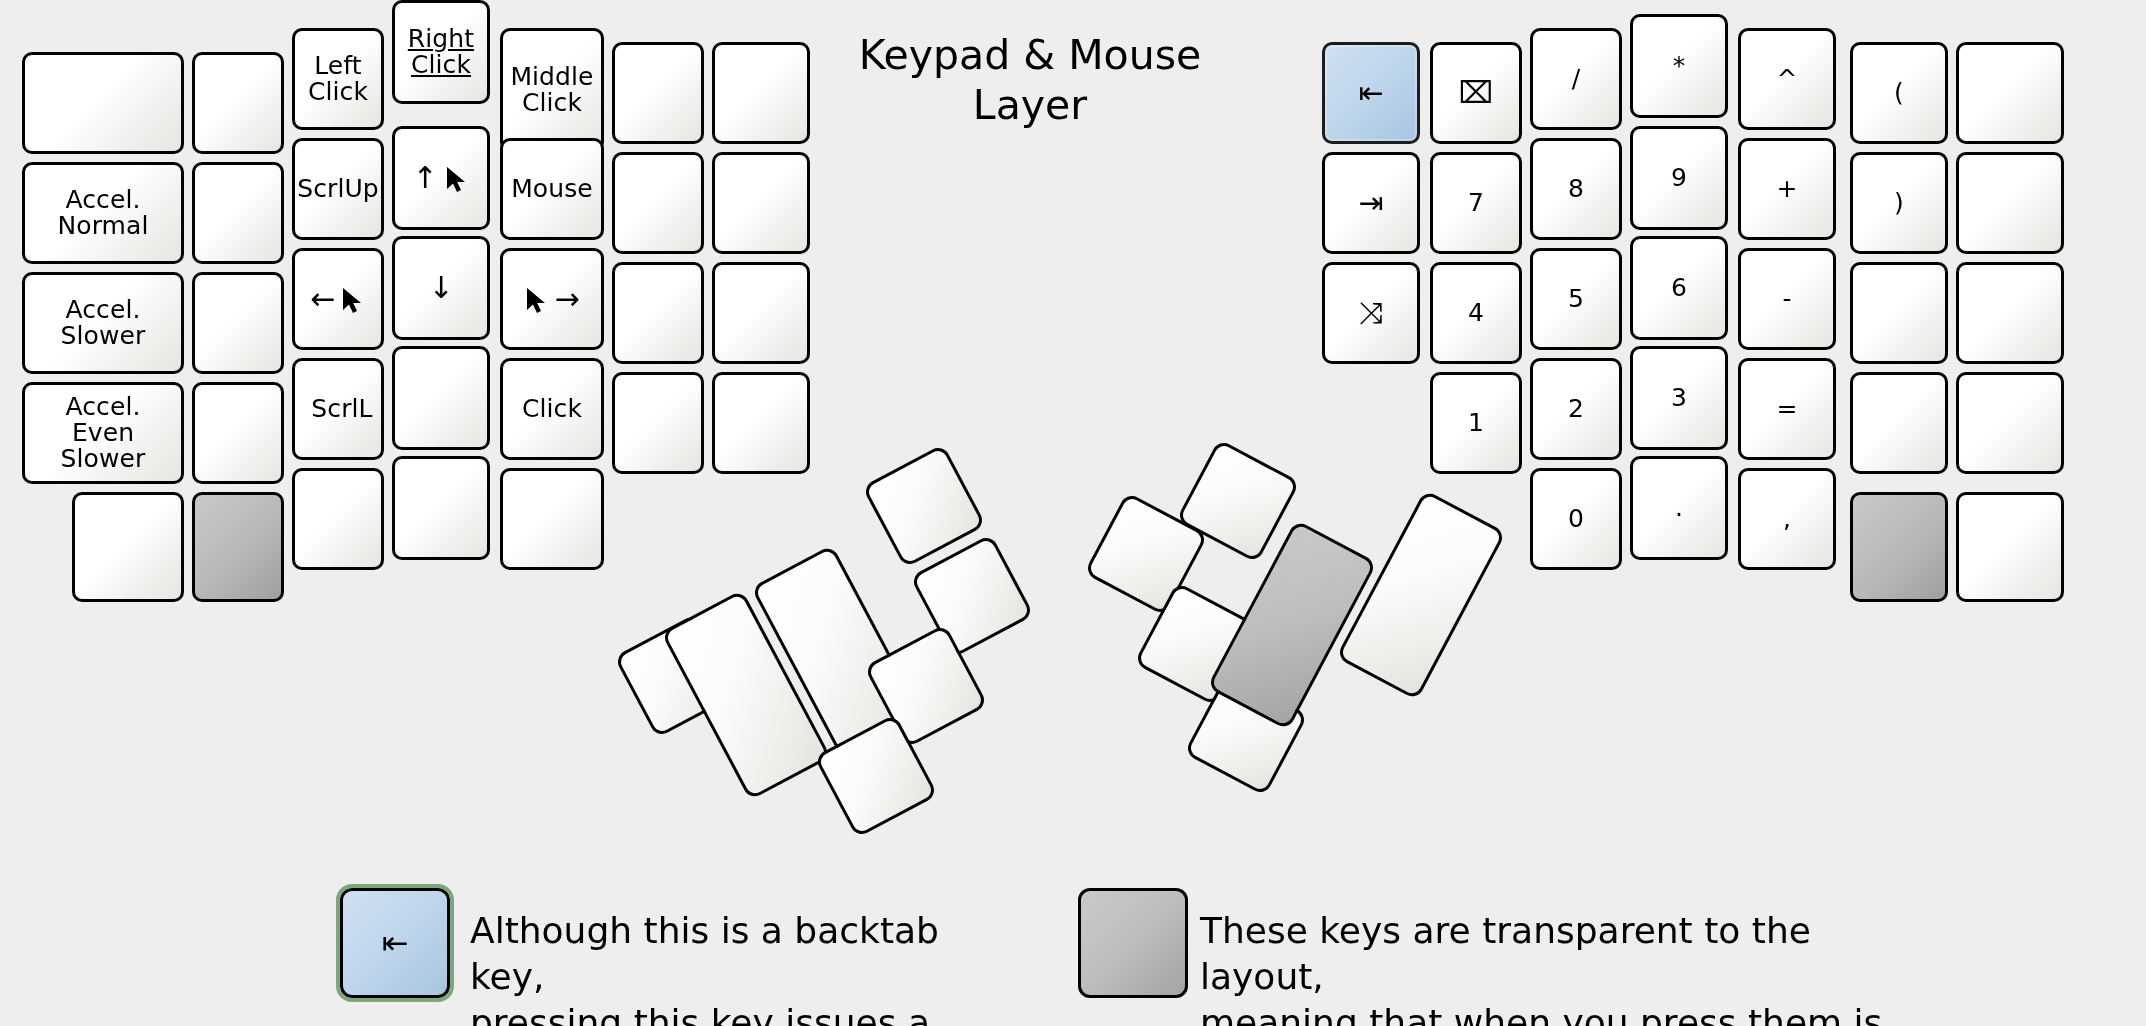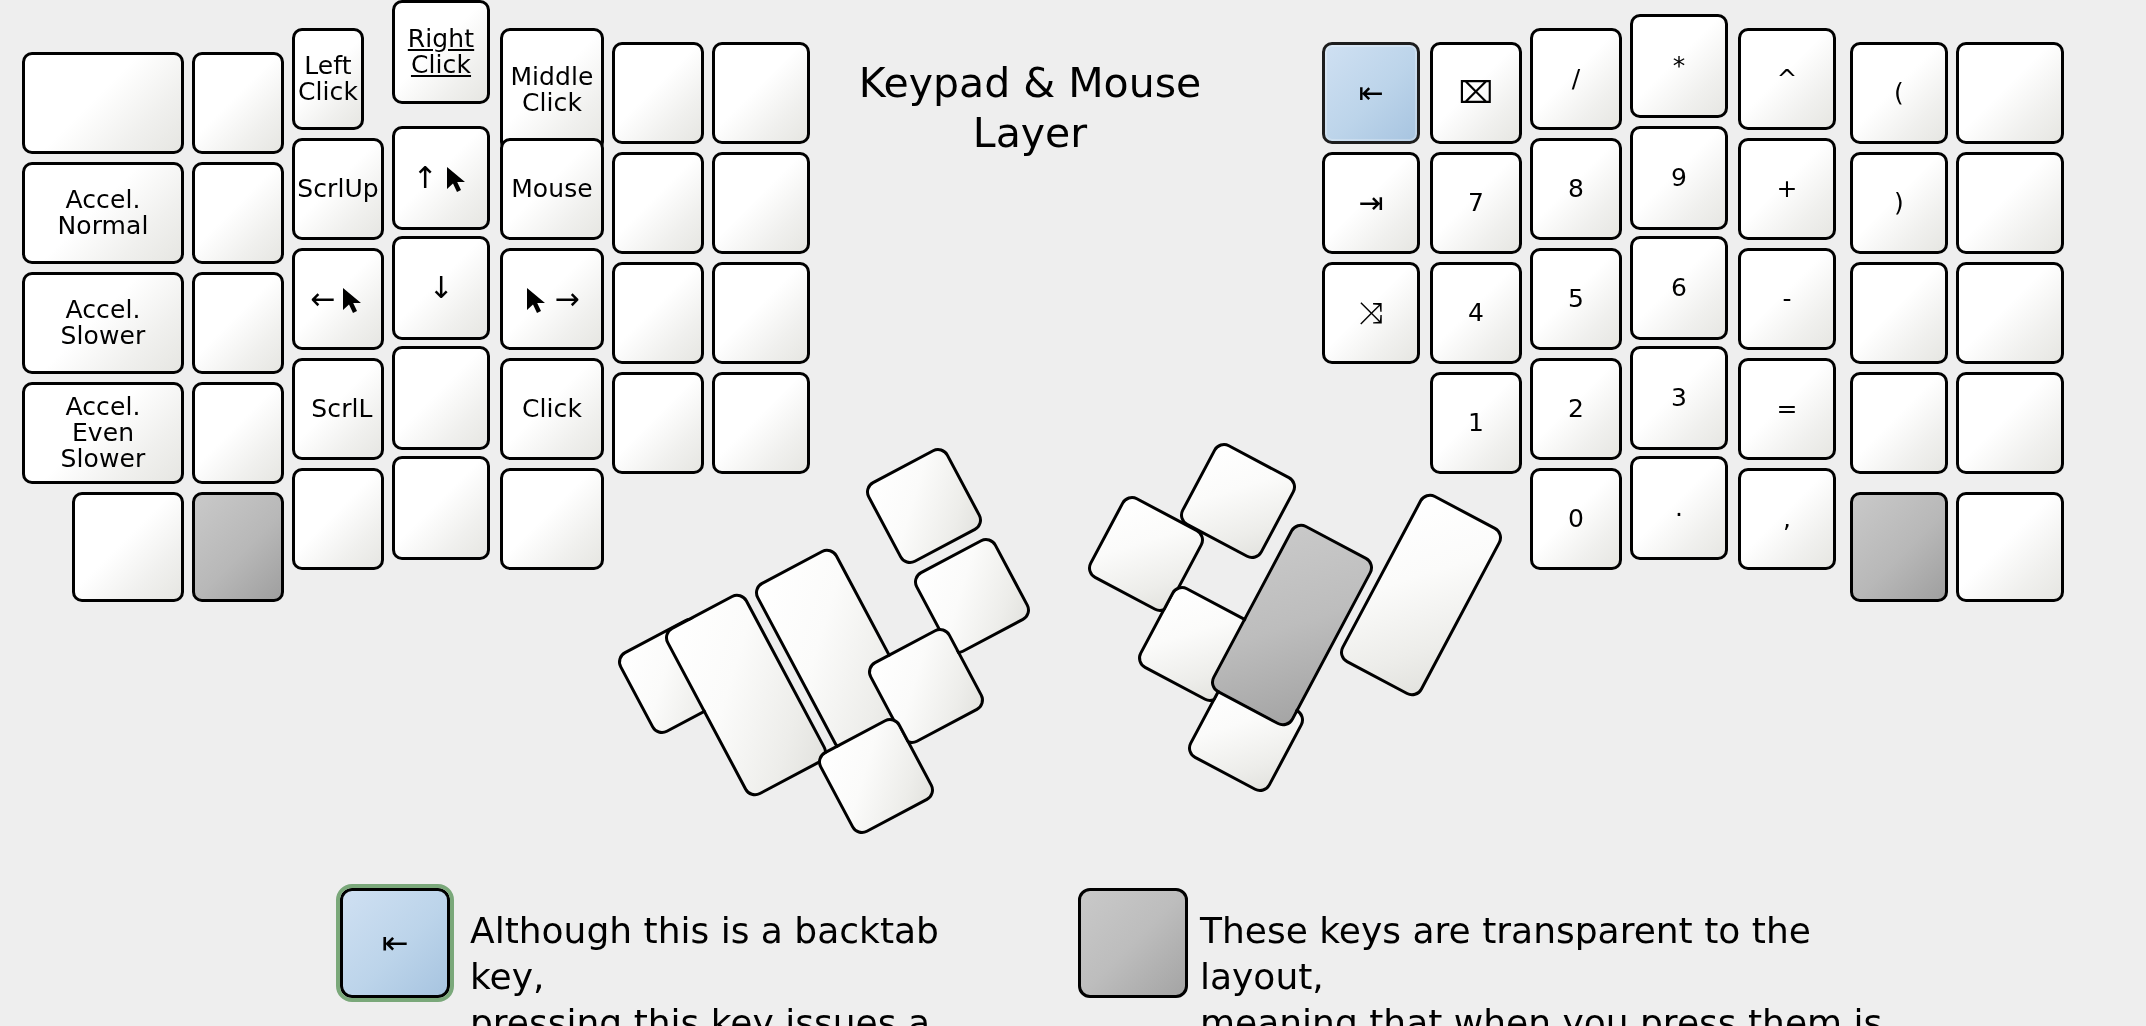--- a/index.html
+++ b/index.html
@@ -63,21 +63,20 @@
   }
   #title {
     position: absolute;
     left: 820px;
     top: 30px;
     width: 420px;
     text-align: center;
     font-size: 41px;
     line-height: 1.22;
     color: #000000;
-    margin-top: 28px;
   }
   .legend-key {
     position: absolute;
     box-sizing: border-box;
     width: 110px;
     height: 110px;
     border: 3px solid #000000;
     border-radius: 12px;
     display: flex;
     align-items: center;
@@ -109,21 +108,21 @@
 
 <div id="root">
 
   <div id="title">Keypad &amp; Mouse
 Layer</div>
 
   <div>
 
     <div class="key" style="left:22px;top:52px;width:162px;height:102px;"></div>
     <div class="key" style="left:192px;top:52px;width:92px;height:102px;"></div>
-    <div class="key" style="left:292px;top:28px;width:72px;height:102px;">Left
+    <div class="key" style="left:292px;top:28px;width:92px;height:102px;">Left
 Click</div>
     <div class="key" style="left:392px;top:0;width:98px;height:104px;text-decoration:underline;">Right
 Click</div>
     <div class="key" style="left:500px;top:28px;width:104px;height:124px;">Middle
 Click</div>
     <div class="key" style="left:612px;top:42px;width:92px;height:102px;"></div>
     <div class="key" style="left:712px;top:42px;width:98px;height:102px;"></div>
 
     <div class="key" style="left:22px;top:162px;width:162px;height:102px;">Accel.
 Normal</div>

